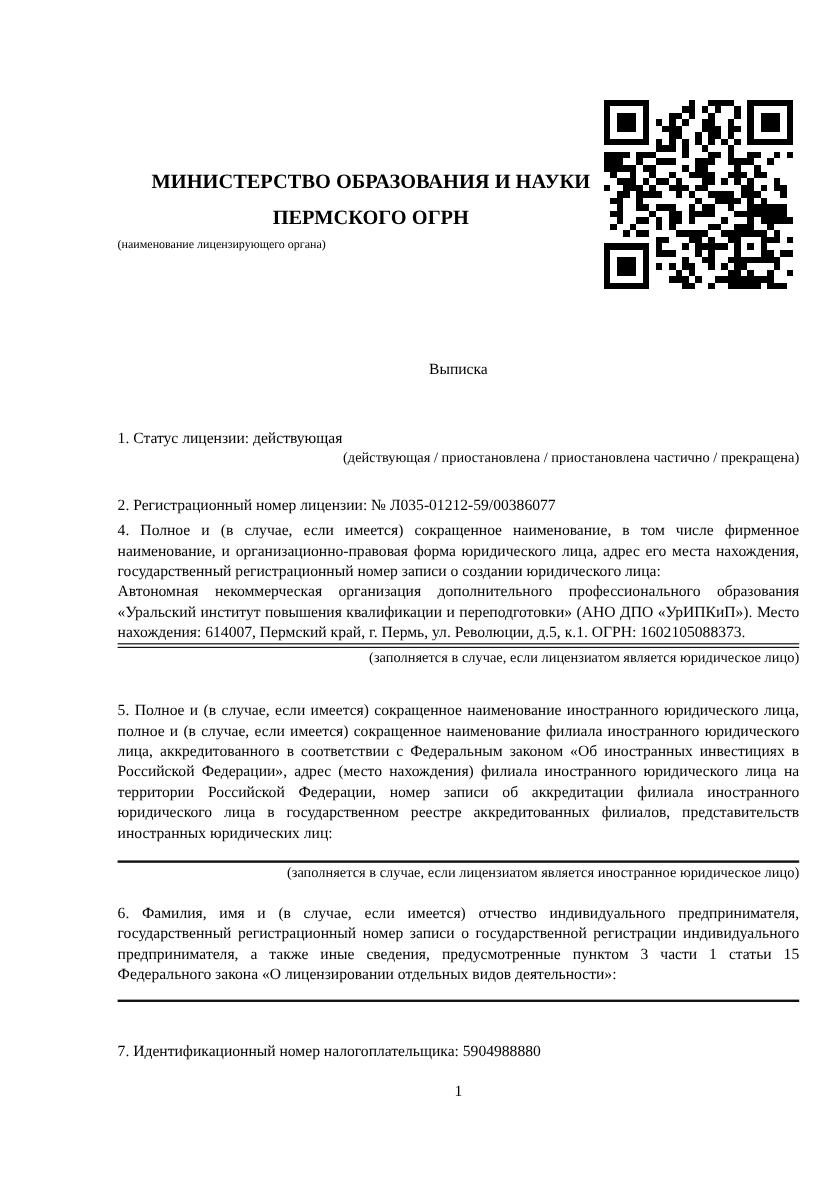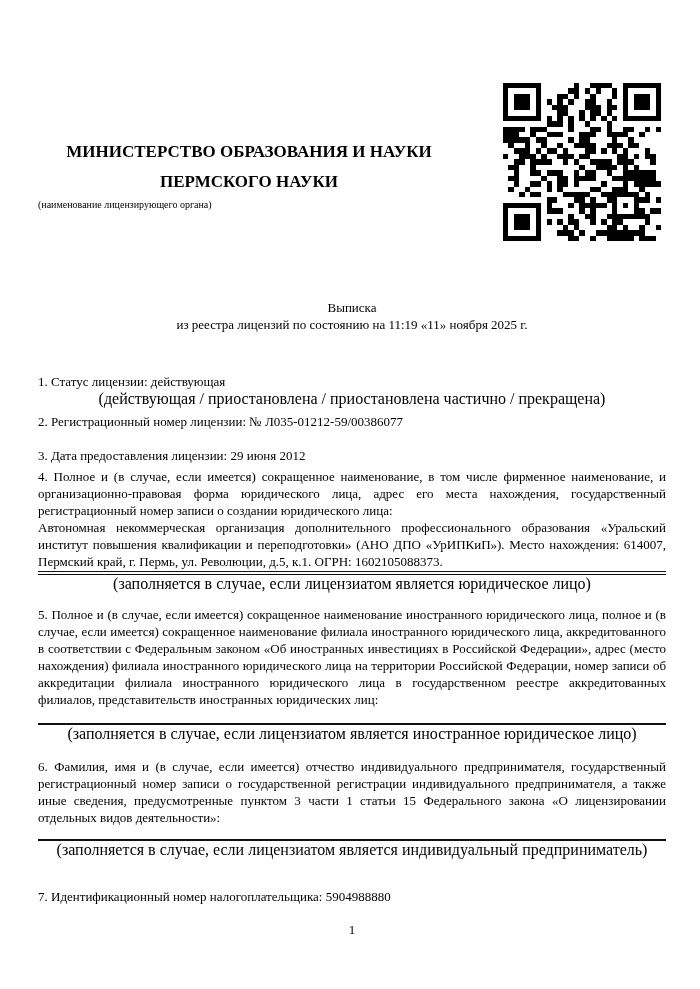--- a/index.html
+++ b/index.html
@@ -9,21 +9,21 @@
     color: #000;
   }
   .page {
     position: relative;
     width: 700px; height: 989px;
     background: #fff;
     overflow: hidden;
     box-sizing: border-box;
   }
   .content {
-    padding: 0 34px 0 38px; 
+    padding: 0 34px 0 98px; 
     box-sizing: border-box;
   }
   
   .ministry {
     padding-top: 137px;
     width: 422px;
     text-align: center;
     font-weight: bold;
     font-size: 17px;
     line-height: 30px;
@@ -46,29 +46,29 @@
   .doc-title {
     margin-top: 88px;
     text-align: center;
     font-size: 13px;
     line-height: 17px;
   }
   
   .item { font-size: 13px; line-height: 17px; }
   .just { text-align: justify; }
   .item1 { margin-top: 40px; }
-  .item2 { margin-top: 8px; }
+  .item2 { margin-top: 24px; }
   .item3 { margin-top: 17px; }
   .item4 { margin-top: 4px; }
-  .item5 { margin-top: 16px; }
+  .item5 { margin-top: 28px; }
   .item6 { margin-top: 18px; }
   .item7 { margin-top: 32px; }
   .fill-caption {
-    text-align: center;
-    font-size: 16px;
+    text-align: right;
+    font-size: 12px;
     line-height: 13px;
     margin-top: 2px;
   }
   .rule-double {
     height: 2px;
     border-top: 1px solid #111;
     border-bottom: 1px solid #111;
     margin-top: 1px;
   }
   .rule-single {
@@ -93,55 +93,52 @@
     <svg viewBox="0 0 29 29" shape-rendering="crispEdges" aria-hidden="true">
       <rect x="0" y="0" width="29" height="29" fill="#ffffff"></rect>
       <path fill="#000000" d="M0 0h1v1h-1zM1 0h1v1h-1zM2 0h1v1h-1zM3 0h1v1h-1zM4 0h1v1h-1zM5 0h1v1h-1zM6 0h1v1h-1zM13 0h1v1h-1zM16 0h1v1h-1zM17 0h1v1h-1zM18 0h1v1h-1zM19 0h1v1h-1zM22 0h1v1h-1zM23 0h1v1h-1zM24 0h1v1h-1zM25 0h1v1h-1zM26 0h1v1h-1zM27 0h1v1h-1zM28 0h1v1h-1zM0 1h1v1h-1zM6 1h1v1h-1zM12 1h1v1h-1zM13 1h1v1h-1zM15 1h1v1h-1zM17 1h1v1h-1zM20 1h1v1h-1zM22 1h1v1h-1zM28 1h1v1h-1zM0 2h1v1h-1zM2 2h1v1h-1zM3 2h1v1h-1zM4 2h1v1h-1zM6 2h1v1h-1zM10 2h1v1h-1zM11 2h1v1h-1zM13 2h1v1h-1zM16 2h1v1h-1zM20 2h1v1h-1zM22 2h1v1h-1zM24 2h1v1h-1zM25 2h1v1h-1zM26 2h1v1h-1zM28 2h1v1h-1zM0 3h1v1h-1zM2 3h1v1h-1zM3 3h1v1h-1zM4 3h1v1h-1zM6 3h1v1h-1zM8 3h1v1h-1zM10 3h1v1h-1zM12 3h1v1h-1zM15 3h1v1h-1zM16 3h1v1h-1zM19 3h1v1h-1zM22 3h1v1h-1zM24 3h1v1h-1zM25 3h1v1h-1zM26 3h1v1h-1zM28 3h1v1h-1zM0 4h1v1h-1zM2 4h1v1h-1zM3 4h1v1h-1zM4 4h1v1h-1zM6 4h1v1h-1zM9 4h1v1h-1zM10 4h1v1h-1zM11 4h1v1h-1zM15 4h1v1h-1zM16 4h1v1h-1zM17 4h1v1h-1zM19 4h1v1h-1zM20 4h1v1h-1zM22 4h1v1h-1zM24 4h1v1h-1zM25 4h1v1h-1zM26 4h1v1h-1zM28 4h1v1h-1zM0 5h1v1h-1zM6 5h1v1h-1zM10 5h1v1h-1zM11 5h1v1h-1zM14 5h1v1h-1zM16 5h1v1h-1zM17 5h1v1h-1zM19 5h1v1h-1zM22 5h1v1h-1zM28 5h1v1h-1zM0 6h1v1h-1zM1 6h1v1h-1zM2 6h1v1h-1zM3 6h1v1h-1zM4 6h1v1h-1zM5 6h1v1h-1zM6 6h1v1h-1zM8 6h1v1h-1zM10 6h1v1h-1zM12 6h1v1h-1zM14 6h1v1h-1zM16 6h1v1h-1zM18 6h1v1h-1zM20 6h1v1h-1zM22 6h1v1h-1zM23 6h1v1h-1zM24 6h1v1h-1zM25 6h1v1h-1zM26 6h1v1h-1zM27 6h1v1h-1zM28 6h1v1h-1zM8 7h1v1h-1zM9 7h1v1h-1zM10 7h1v1h-1zM12 7h1v1h-1zM15 7h1v1h-1zM19 7h1v1h-1zM0 8h1v1h-1zM1 8h1v1h-1zM2 8h1v1h-1zM3 8h1v1h-1zM5 8h1v1h-1zM6 8h1v1h-1zM7 8h1v1h-1zM12 8h1v1h-1zM16 8h1v1h-1zM17 8h1v1h-1zM19 8h1v1h-1zM22 8h1v1h-1zM23 8h1v1h-1zM26 8h1v1h-1zM28 8h1v1h-1zM0 9h1v1h-1zM1 9h1v1h-1zM2 9h1v1h-1zM5 9h1v1h-1zM8 9h1v1h-1zM9 9h1v1h-1zM10 9h1v1h-1zM14 9h1v1h-1zM15 9h1v1h-1zM16 9h1v1h-1zM19 9h1v1h-1zM20 9h1v1h-1zM21 9h1v1h-1zM22 9h1v1h-1zM25 9h1v1h-1zM0 10h1v1h-1zM1 10h1v1h-1zM2 10h1v1h-1zM3 10h1v1h-1zM4 10h1v1h-1zM6 10h1v1h-1zM7 10h1v1h-1zM12 10h1v1h-1zM14 10h1v1h-1zM15 10h1v1h-1zM20 10h1v1h-1zM23 10h1v1h-1zM1 11h1v1h-1zM4 11h1v1h-1zM7 11h1v1h-1zM10 11h1v1h-1zM13 11h1v1h-1zM14 11h1v1h-1zM15 11h1v1h-1zM16 11h1v1h-1zM19 11h1v1h-1zM20 11h1v1h-1zM21 11h1v1h-1zM23 11h1v1h-1zM24 11h1v1h-1zM2 12h1v1h-1zM3 12h1v1h-1zM4 12h1v1h-1zM6 12h1v1h-1zM8 12h1v1h-1zM9 12h1v1h-1zM11 12h1v1h-1zM15 12h1v1h-1zM16 12h1v1h-1zM18 12h1v1h-1zM20 12h1v1h-1zM22 12h1v1h-1zM26 12h1v1h-1zM0 13h1v1h-1zM3 13h1v1h-1zM4 13h1v1h-1zM5 13h1v1h-1zM7 13h1v1h-1zM10 13h1v1h-1zM11 13h1v1h-1zM12 13h1v1h-1zM14 13h1v1h-1zM15 13h1v1h-1zM21 13h1v1h-1zM22 13h1v1h-1zM24 13h1v1h-1zM26 13h1v1h-1zM27 13h1v1h-1zM2 14h1v1h-1zM3 14h1v1h-1zM5 14h1v1h-1zM6 14h1v1h-1zM7 14h1v1h-1zM8 14h1v1h-1zM11 14h1v1h-1zM13 14h1v1h-1zM16 14h1v1h-1zM17 14h1v1h-1zM18 14h1v1h-1zM19 14h1v1h-1zM21 14h1v1h-1zM22 14h1v1h-1zM23 14h1v1h-1zM27 14h1v1h-1zM1 15h1v1h-1zM2 15h1v1h-1zM5 15h1v1h-1zM14 15h1v1h-1zM17 15h1v1h-1zM18 15h1v1h-1zM19 15h1v1h-1zM20 15h1v1h-1zM22 15h1v1h-1zM24 15h1v1h-1zM2 16h1v1h-1zM5 16h1v1h-1zM6 16h1v1h-1zM8 16h1v1h-1zM9 16h1v1h-1zM10 16h1v1h-1zM13 16h1v1h-1zM15 16h1v1h-1zM16 16h1v1h-1zM19 16h1v1h-1zM22 16h1v1h-1zM23 16h1v1h-1zM24 16h1v1h-1zM25 16h1v1h-1zM26 16h1v1h-1zM27 16h1v1h-1zM1 17h1v1h-1zM2 17h1v1h-1zM7 17h1v1h-1zM10 17h1v1h-1zM11 17h1v1h-1zM13 17h1v1h-1zM14 17h1v1h-1zM15 17h1v1h-1zM16 17h1v1h-1zM20 17h1v1h-1zM21 17h1v1h-1zM22 17h1v1h-1zM23 17h1v1h-1zM24 17h1v1h-1zM25 17h1v1h-1zM26 17h1v1h-1zM27 17h1v1h-1zM2 18h1v1h-1zM5 18h1v1h-1zM6 18h1v1h-1zM8 18h1v1h-1zM10 18h1v1h-1zM11 18h1v1h-1zM13 18h1v1h-1zM18 18h1v1h-1zM22 18h1v1h-1zM24 18h1v1h-1zM25 18h1v1h-1zM26 18h1v1h-1zM27 18h1v1h-1zM28 18h1v1h-1zM1 19h1v1h-1zM4 19h1v1h-1zM8 19h1v1h-1zM10 19h1v1h-1zM16 19h1v1h-1zM17 19h1v1h-1zM20 19h1v1h-1zM21 19h1v1h-1zM22 19h1v1h-1zM25 19h1v1h-1zM3 20h1v1h-1zM5 20h1v1h-1zM6 20h1v1h-1zM11 20h1v1h-1zM12 20h1v1h-1zM13 20h1v1h-1zM14 20h1v1h-1zM15 20h1v1h-1zM18 20h1v1h-1zM19 20h1v1h-1zM20 20h1v1h-1zM21 20h1v1h-1zM22 20h1v1h-1zM23 20h1v1h-1zM24 20h1v1h-1zM26 20h1v1h-1zM8 21h1v1h-1zM9 21h1v1h-1zM13 21h1v1h-1zM14 21h1v1h-1zM16 21h1v1h-1zM19 21h1v1h-1zM20 21h1v1h-1zM24 21h1v1h-1zM25 21h1v1h-1zM26 21h1v1h-1zM28 21h1v1h-1zM0 22h1v1h-1zM1 22h1v1h-1zM2 22h1v1h-1zM3 22h1v1h-1zM4 22h1v1h-1zM5 22h1v1h-1zM6 22h1v1h-1zM8 22h1v1h-1zM12 22h1v1h-1zM14 22h1v1h-1zM15 22h1v1h-1zM16 22h1v1h-1zM17 22h1v1h-1zM18 22h1v1h-1zM20 22h1v1h-1zM22 22h1v1h-1zM24 22h1v1h-1zM0 23h1v1h-1zM6 23h1v1h-1zM8 23h1v1h-1zM9 23h1v1h-1zM10 23h1v1h-1zM14 23h1v1h-1zM16 23h1v1h-1zM20 23h1v1h-1zM24 23h1v1h-1zM25 23h1v1h-1zM27 23h1v1h-1zM28 23h1v1h-1zM0 24h1v1h-1zM2 24h1v1h-1zM3 24h1v1h-1zM4 24h1v1h-1zM6 24h1v1h-1zM12 24h1v1h-1zM15 24h1v1h-1zM16 24h1v1h-1zM19 24h1v1h-1zM20 24h1v1h-1zM21 24h1v1h-1zM22 24h1v1h-1zM23 24h1v1h-1zM24 24h1v1h-1zM25 24h1v1h-1zM26 24h1v1h-1zM0 25h1v1h-1zM2 25h1v1h-1zM3 25h1v1h-1zM4 25h1v1h-1zM6 25h1v1h-1zM8 25h1v1h-1zM10 25h1v1h-1zM12 25h1v1h-1zM13 25h1v1h-1zM16 25h1v1h-1zM18 25h1v1h-1zM20 25h1v1h-1zM21 25h1v1h-1zM26 25h1v1h-1zM0 26h1v1h-1zM2 26h1v1h-1zM3 26h1v1h-1zM4 26h1v1h-1zM6 26h1v1h-1zM11 26h1v1h-1zM13 26h1v1h-1zM19 26h1v1h-1zM20 26h1v1h-1zM22 26h1v1h-1zM25 26h1v1h-1zM28 26h1v1h-1zM0 27h1v1h-1zM6 27h1v1h-1zM10 27h1v1h-1zM11 27h1v1h-1zM12 27h1v1h-1zM14 27h1v1h-1zM17 27h1v1h-1zM18 27h1v1h-1zM19 27h1v1h-1zM20 27h1v1h-1zM21 27h1v1h-1zM22 27h1v1h-1zM23 27h1v1h-1zM24 27h1v1h-1zM25 27h1v1h-1zM0 28h1v1h-1zM1 28h1v1h-1zM2 28h1v1h-1zM3 28h1v1h-1zM4 28h1v1h-1zM5 28h1v1h-1zM6 28h1v1h-1zM12 28h1v1h-1zM13 28h1v1h-1zM16 28h1v1h-1zM19 28h1v1h-1zM20 28h1v1h-1zM21 28h1v1h-1zM22 28h1v1h-1zM23 28h1v1h-1zM25 28h1v1h-1zM26 28h1v1h-1zM27 28h1v1h-1z"></path>
     </svg>
   </div>
 
   <div class="content">
 
     <div class="ministry">
       <div>МИНИСТЕРСТВО ОБРАЗОВАНИЯ И НАУКИ</div>
-      <div>ПЕРМСКОГО НАУКИ</div>
+      <div>ПЕРМСКОГО ОГРН</div>
     </div>
     <div class="ministry-caption">(наименование лицензирующего органа)</div>
 
     <div class="doc-title">
       <div>Выписка</div>
-      <div>из реестра лицензий по состоянию на 11:19 «11» ноября 2025 г.</div>
     </div>
 
     <div class="item item1">
       <div>1. Статус лицензии: действующая</div>
       <div class="fill-caption">(действующая / приостановлена / приостановлена частично / прекращена)</div>
     </div>
 
     <div class="item item2">2. Регистрационный номер лицензии: № Л035-01212-59/00386077</div>
 
-    <div class="item item3">3. Дата предоставления лицензии: 29 июня 2012</div>
 
     <div class="item item4">
       <div class="just">4. Полное и (в случае, если имеется) сокращенное наименование, в том числе фирменное наименование, и организационно-правовая форма юридического лица, адрес его места нахождения, государственный регистрационный номер записи о создании юридического лица:</div>
       <div class="just">Автономная некоммерческая организация дополнительного профессионального образования «Уральский институт повышения квалификации и переподготовки» (АНО ДПО «УрИПКиП»). Место нахождения: 614007, Пермский край, г. Пермь, ул. Революции, д.5, к.1. ОГРН: 1602105088373.</div>
       <div class="rule-double"></div>
       <div class="fill-caption">(заполняется в случае, если лицензиатом является юридическое лицо)</div>
     </div>
 
     <div class="item item5">
       <div class="just">5. Полное и (в случае, если имеется) сокращенное наименование иностранного юридического лица, полное и (в случае, если имеется) сокращенное наименование филиала иностранного юридического лица, аккредитованного в соответствии с Федеральным законом «Об иностранных инвестициях в Российской Федерации», адрес (место нахождения) филиала иностранного юридического лица на территории Российской Федерации, номер записи об аккредитации филиала иностранного юридического лица в государственном реестре аккредитованных филиалов, представительств иностранных юридических лиц:</div>
       <div class="rule-single"></div>
       <div class="fill-caption">(заполняется в случае, если лицензиатом является иностранное юридическое лицо)</div>
     </div>
 
     <div class="item item6">
       <div class="just">6. Фамилия, имя и (в случае, если имеется) отчество индивидуального предпринимателя, государственный регистрационный номер записи о государственной регистрации индивидуального предпринимателя, а также иные сведения, предусмотренные пунктом 3 части 1 статьи 15 Федерального закона «О лицензировании отдельных видов деятельности»:</div>
       <div class="rule-single"></div>
-      <div class="fill-caption">(заполняется в случае, если лицензиатом является индивидуальный предприниматель)</div>
     </div>
 
     <div class="item item7">7. Идентификационный номер налогоплательщика: 5904988880</div>
 
     <div class="page-footer">1</div>
 
   </div>
 </div>
 
 </body></html>

